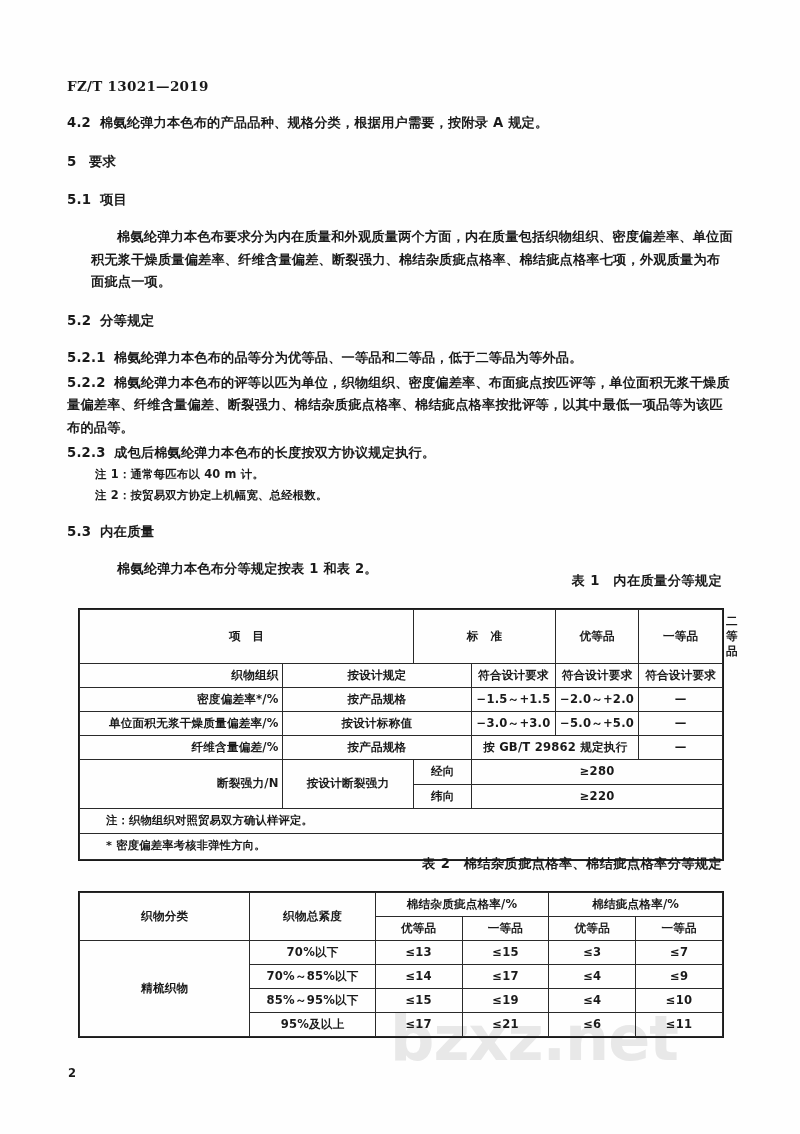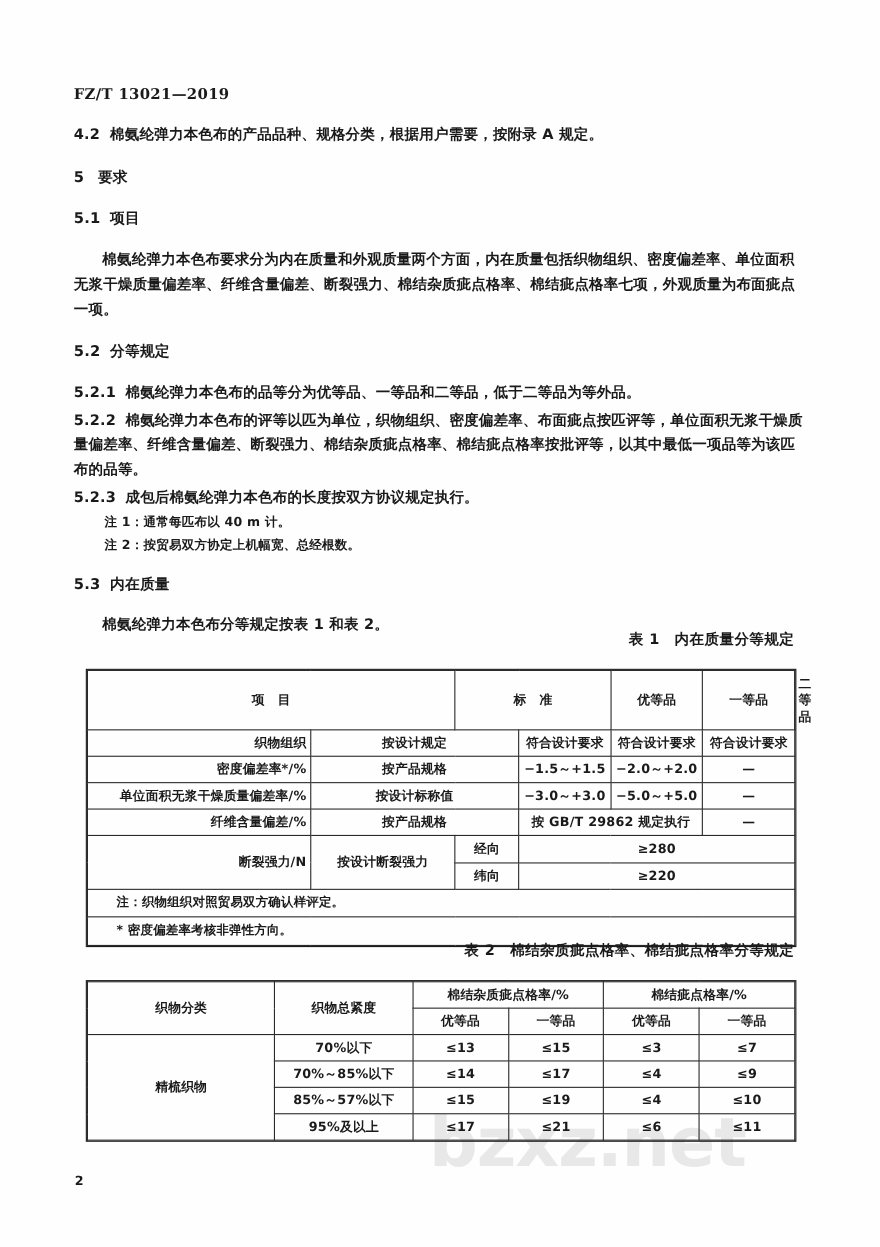--- a/index.html
+++ b/index.html
@@ -69,20 +69,21 @@
   .num {
     display: inline-block;
     font-family: "DejaVu Sans", "Liberation Sans", sans-serif;
     font-weight: bold;
   }
   .n-w1 { min-width: 33px; }
   .n-w2 { min-width: 22px; }
   .n-w3 { min-width: 47px; }
   .indent {
     text-indent: 26px;
+    margin-left: 24px;
   }
   .note-line {
     font-size: 11.4px;
     font-weight: bold;
     margin: 0;
     padding-left: 28px;
     line-height: 1.78;
     letter-spacing: 0.2px;
   }
   .sec-head {
@@ -302,21 +303,21 @@
             <td>≤7</td>
           </tr>
           <tr>
             <td>70%～85%以下</td>
             <td>≤14</td>
             <td>≤17</td>
             <td>≤4</td>
             <td>≤9</td>
           </tr>
           <tr>
-            <td>85%～57%以下</td>
+            <td>85%～95%以下</td>
             <td>≤15</td>
             <td>≤19</td>
             <td>≤4</td>
             <td>≤10</td>
           </tr>
           <tr>
             <td>95%及以上</td>
             <td>≤17</td>
             <td>≤21</td>
             <td>≤6</td>

